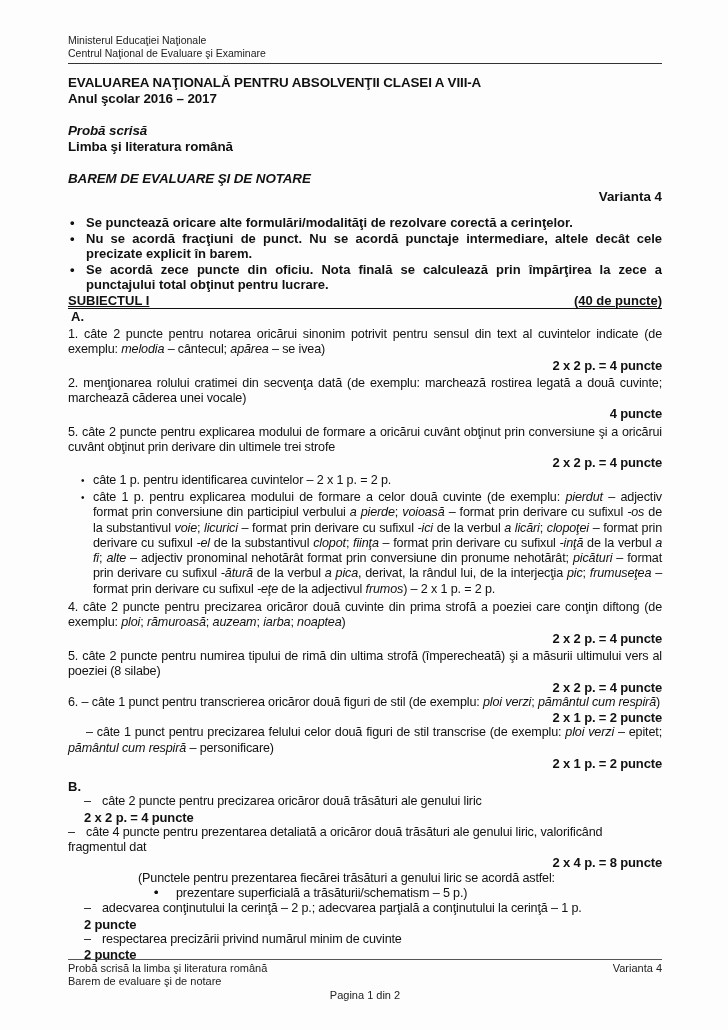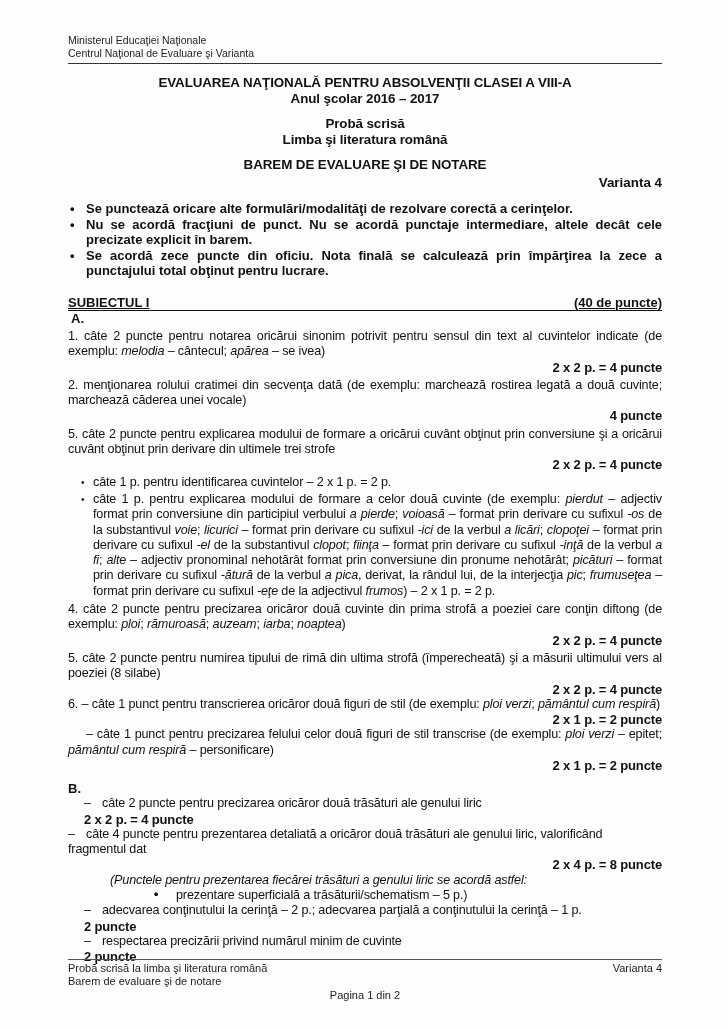--- a/index.html
+++ b/index.html
@@ -4,53 +4,53 @@
 <style>
   html, body { margin: 0; padding: 0; }
   body {
     width: 728px; height: 1030px; background: #fdfdfd; color: #111;
     font-family: "Liberation Sans", sans-serif; position: relative; overflow: hidden;
   }
   .page { position: absolute; left: 68px; top: 0; width: 594px; }
   .hdr-small { font-size: 10.5px; line-height: 13px; color: #222; }
   .hdr-small:first-child { margin-top: 34px; }
   .rule { border-top: 1px solid #333; margin: 3px 0 0 0; }
-  .title { text-align: center; font-weight: bold; font-size: 13.4px; line-height: 16px; letter-spacing: -0.1px; }
+  .title { text-align: left; font-weight: bold; font-size: 13.4px; line-height: 16px; letter-spacing: -0.1px; }
   .title.first { margin-top: 11px; }
-  .title.gap { margin-top: 9px; }
+  .title.gap { margin-top: 16px; font-style: italic; }
   .variant { text-align: right; font-weight: bold; font-size: 13.4px; line-height: 16px; margin-top: 2px; }
   .rules { list-style: none; margin: 10px 0 0 0; padding: 0; }
   .rules li { position: relative; padding-left: 18px; font-weight: bold; font-size: 13px; line-height: 15.6px; text-align: justify; }
   .rules li .bul { position: absolute; left: 2px; top: 0; }
-  .subj { margin-top: 16px; display: flex; justify-content: space-between; font-weight: bold; font-size: 13px; line-height: 15px; border-bottom: 1.3px solid #111; }
+  .subj { display: flex; justify-content: space-between; font-weight: bold; font-size: 13px; line-height: 15px; border-bottom: 1.3px solid #111; }
   .subj span { text-decoration: underline; }
   .sec { font-weight: bold; font-size: 13px; line-height: 15px; margin-left: 3px; }
   .item { font-size: 12.6px; line-height: 15.3px; text-align: justify; margin-top: 3px; letter-spacing: -0.15px; }
   .item.tight { margin-top: 0; }
   .line { display: flex; justify-content: space-between; align-items: baseline; flex-direction: column; }
   .pts { font-weight: bold; font-size: 13px; white-space: nowrap; margin-left: 16px; }
   i { font-style: italic; }
   .sub { position: relative; padding-left: 15px; margin-left: 10px; font-size: 12.6px; line-height: 15.3px; text-align: justify; margin-top: 2px; letter-spacing: -0.15px; }
   .sub .bul { position: absolute; left: 3px; top: 0; font-size: 10px; }
   .dash { font-size: 12.6px; line-height: 15.3px; letter-spacing: -0.15px; }
   .dash .d { display: inline-block; width: 18px; }
-  .note { font-size: 12.6px; line-height: 15.3px; margin-left: 42px; letter-spacing: -0.15px; font-style: italic; }
+  .note { font-size: 12.6px; line-height: 15.3px; margin-left: 70px; letter-spacing: -0.15px; }
   .nb { font-size: 12.6px; line-height: 15.3px; margin-left: 86px; position: relative; padding-left: 22px; letter-spacing: -0.15px; }
   .nb .bul { position: absolute; left: 0; top: 0; }
   .footer { position: absolute; left: 68px; width: 594px; top: 956px; }
   .footer .rule { border-top: 1px solid #555; }
   .footer .row { display: flex; justify-content: space-between; font-size: 11px; line-height: 13px; margin-top: 2px; color: #222; }
   .footer .pg { text-align: center; font-size: 11px; line-height: 13px; margin-top: 1px; color: #222; }
 </style>
 </head>
 <body>
 
 <div class="page">
   <div class="hdr-small">Ministerul Educaţiei Naţionale</div>
-  <div class="hdr-small">Centrul Naţional de Evaluare şi Varianta</div>
+  <div class="hdr-small">Centrul Naţional de Evaluare şi Examinare</div>
   <div class="rule"></div>
 
   <div class="title first">EVALUAREA NAŢIONALĂ PENTRU ABSOLVENŢII CLASEI A VIII-A</div>
   <div class="title">Anul şcolar 2016 – 2017</div>
   <div class="title gap">Probă scrisă</div>
   <div class="title">Limba şi literatura română</div>
   <div class="title gap">BAREM DE EVALUARE ŞI DE NOTARE</div>
   <div class="variant">Varianta 4</div>
 
   <ul class="rules">

